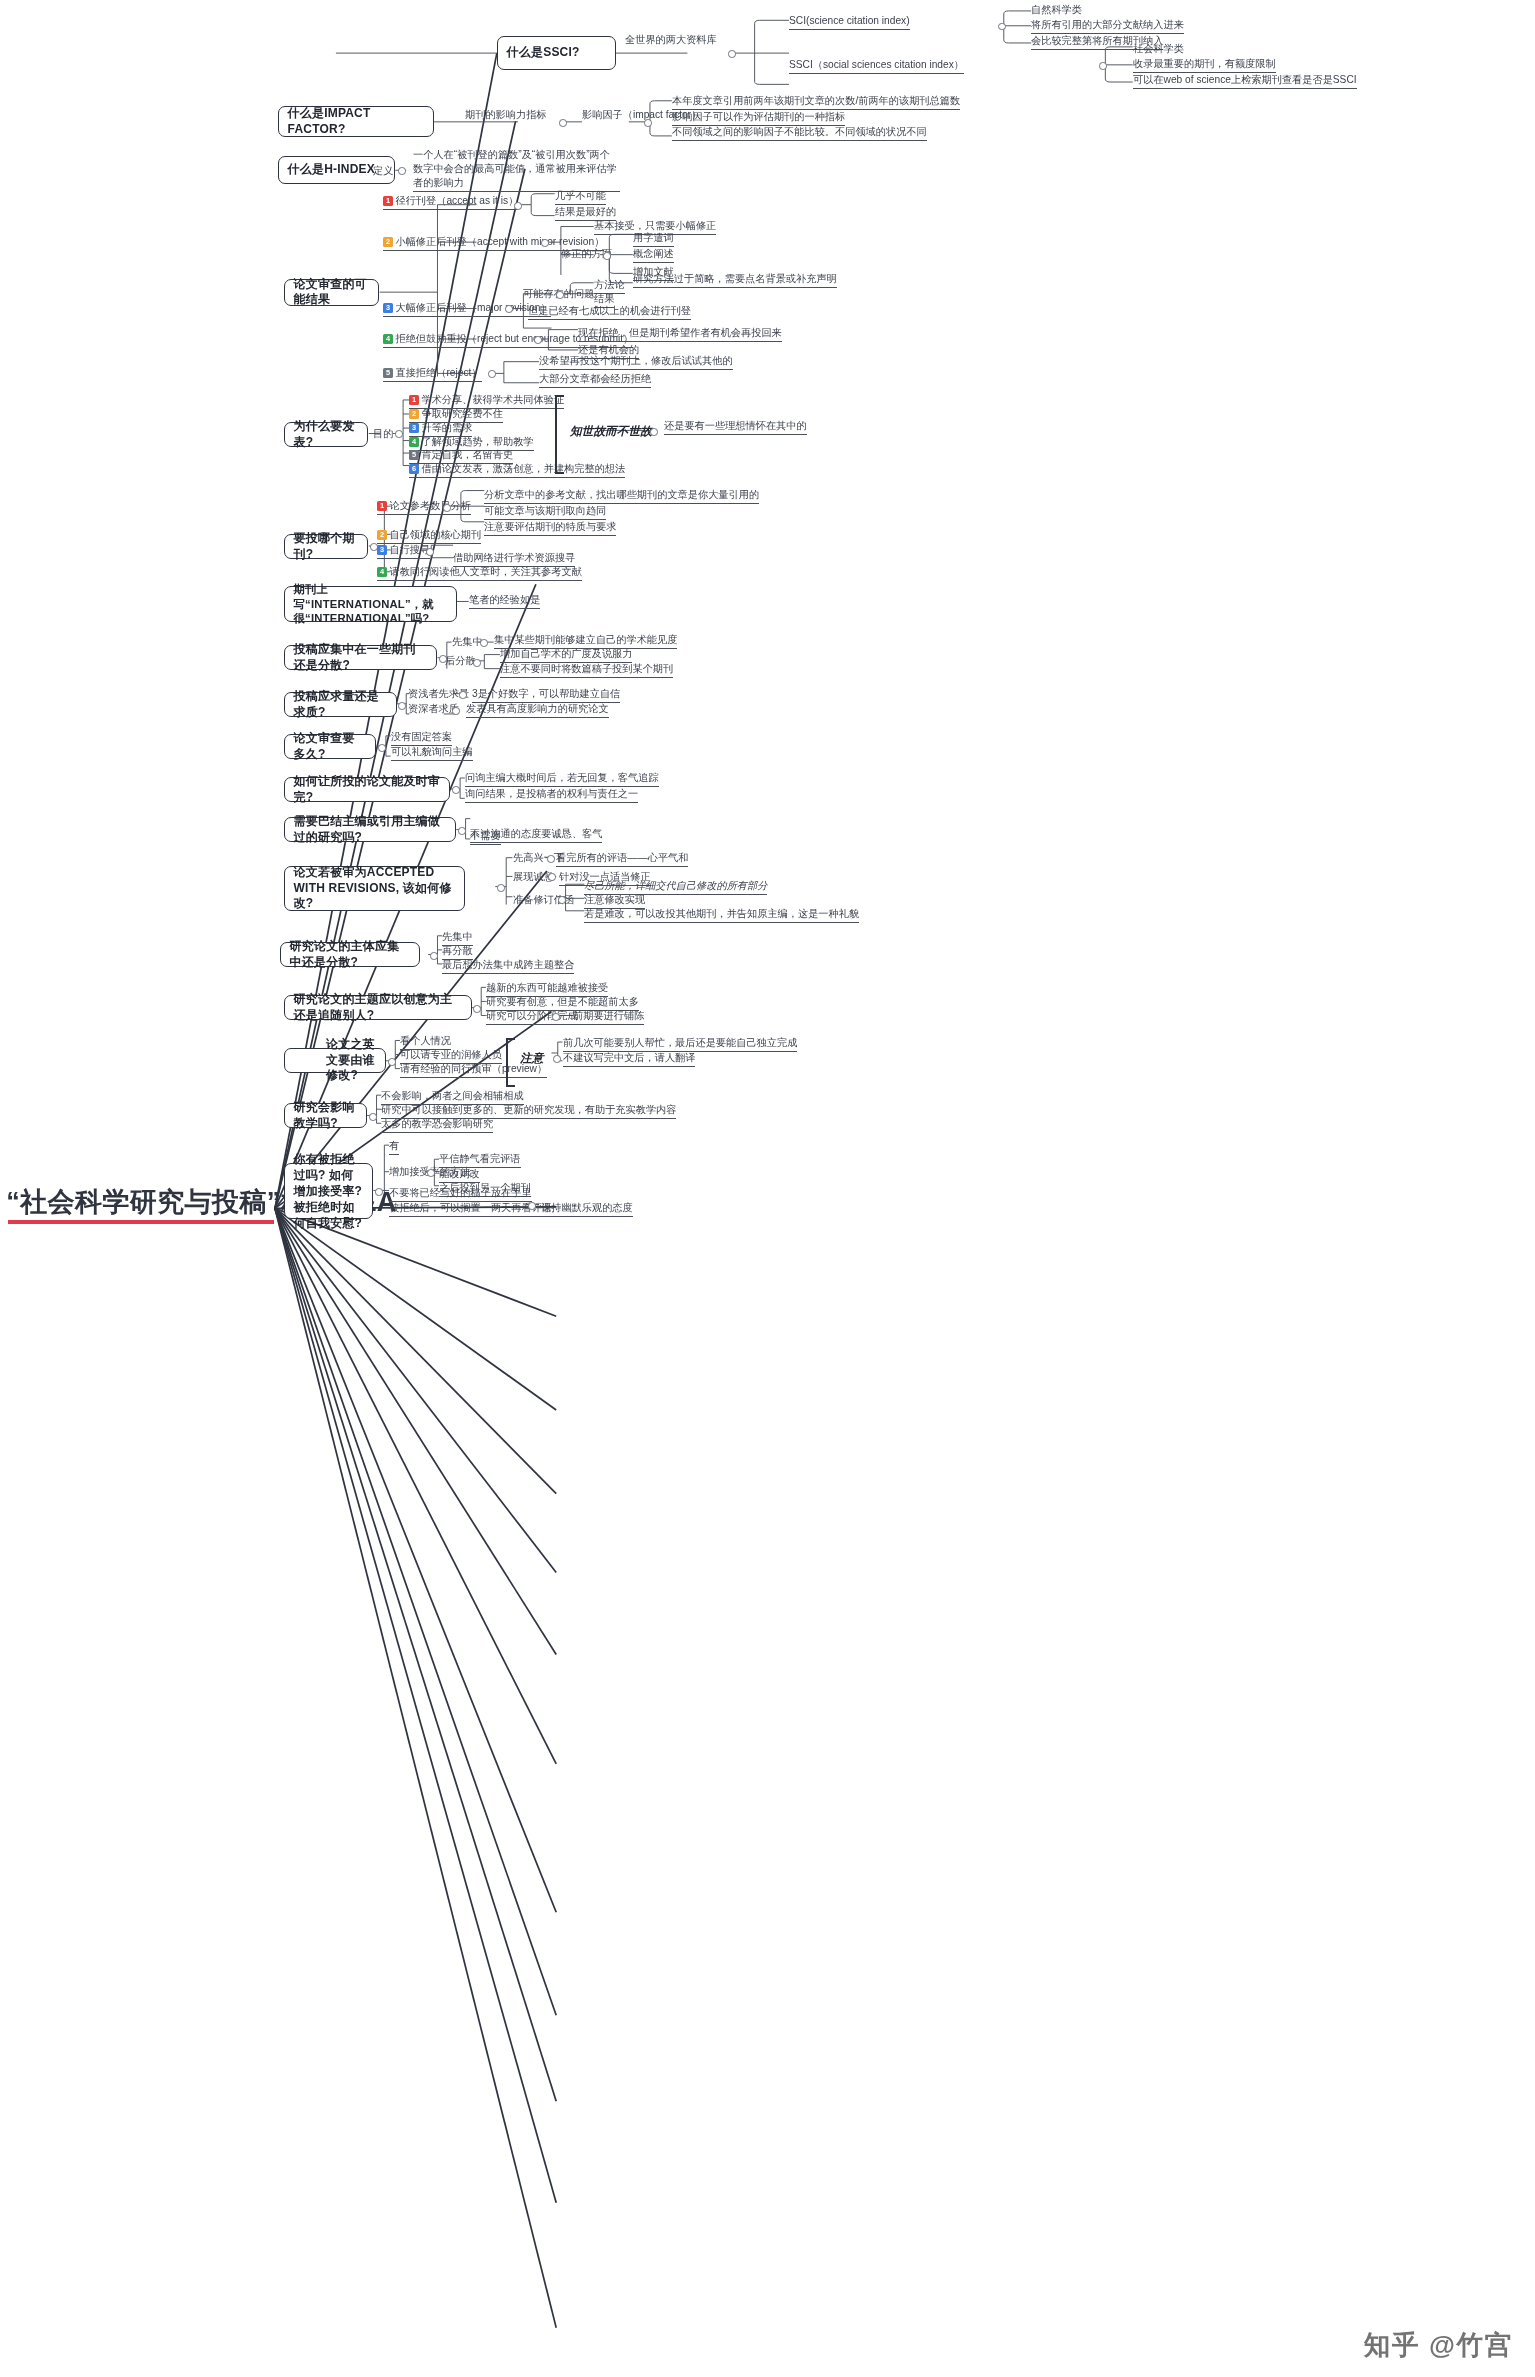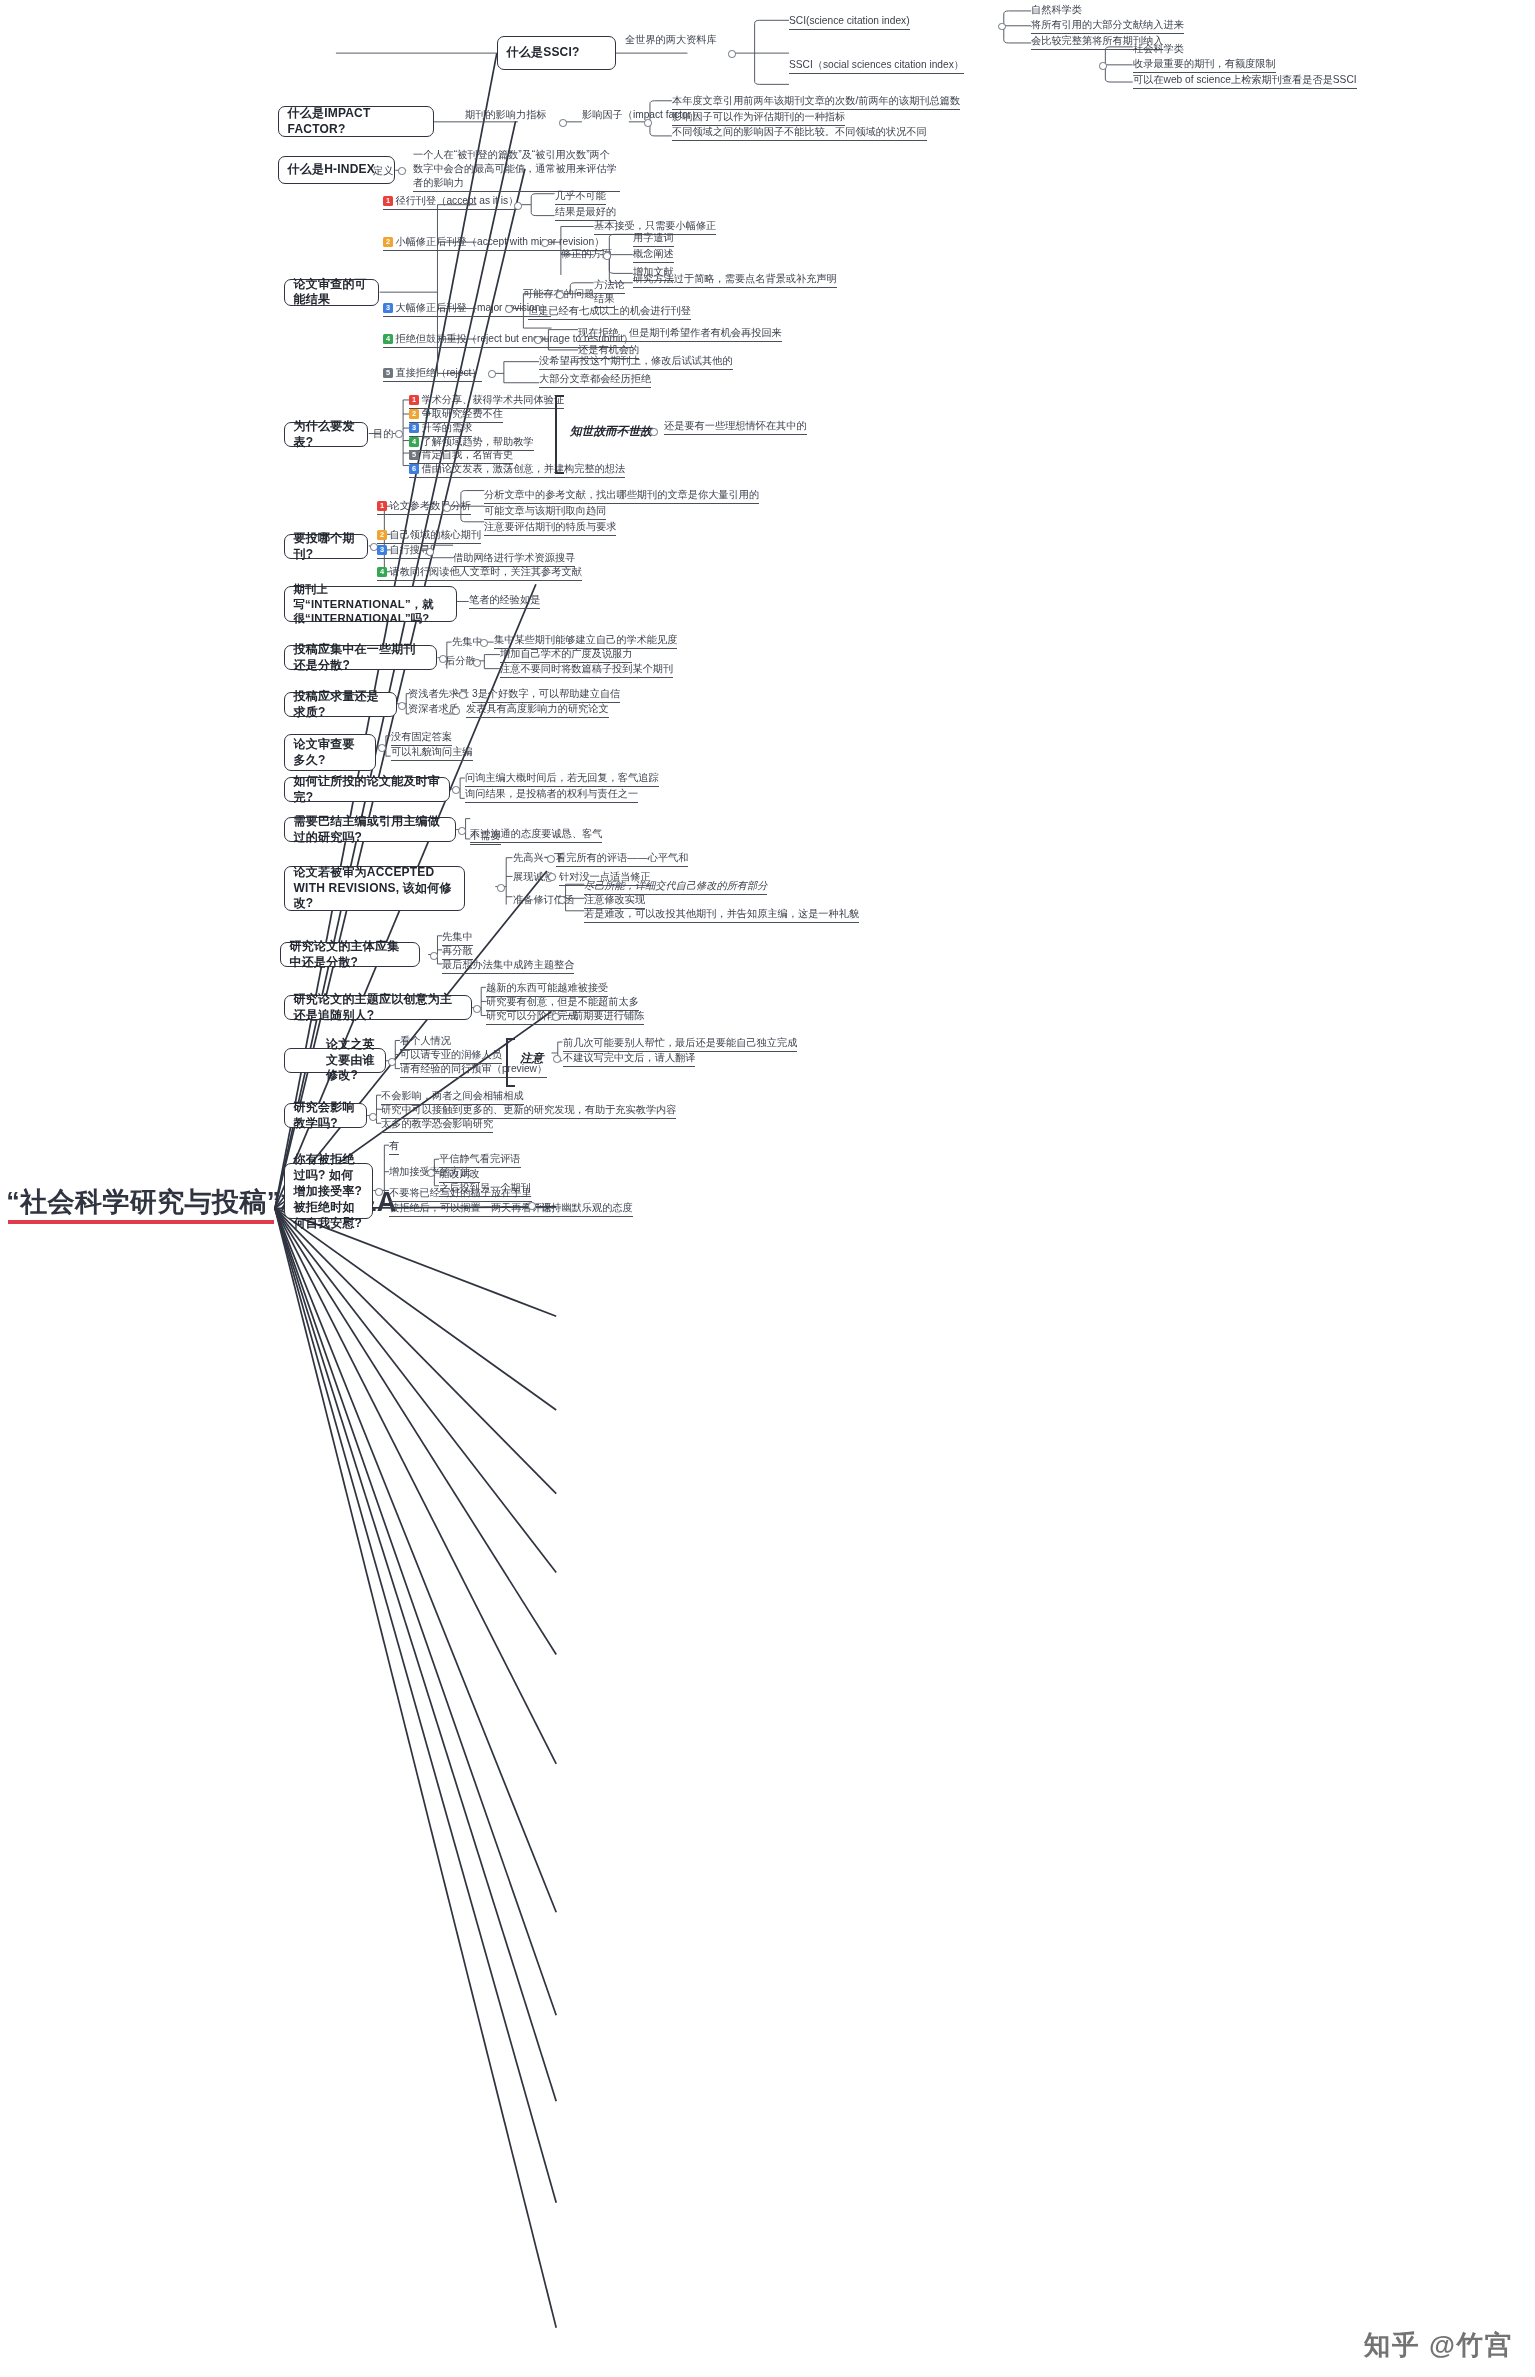--- a/index.html
+++ b/index.html
@@ -464,21 +464,21 @@
     <span>投稿应求量还是求质?</span>
   </div>
   <div class="dot" style="left:398px;top:702px;"></div>
   <div class="node" style="left:408px;top:688px;">资浅者先求量</div>
   <div class="dot" style="left:459px;top:691px;"></div>
   <div class="node ul" style="left:472px;top:688px;">3是个好数字，可以帮助建立自信</div>
   <div class="node" style="left:408px;top:703px;">资深者求质</div>
   <div class="dot" style="left:452px;top:707px;"></div>
   <div class="node ul" style="left:466px;top:703px;">发表具有高度影响力的研究论文</div>
 
-  <div class="topic" style="left:284px;top:734px;width:92px;height:37px;">
+  <div class="topic" style="left:284px;top:734px;width:92px;height:25px;">
     <span>论文审查要多久?</span>
   </div>
   <div class="dot" style="left:378px;top:744px;"></div>
   <div class="node ul" style="left:391px;top:731px;">没有固定答案</div>
   <div class="node ul" style="left:391px;top:746px;">可以礼貌询问主编</div>
 
   <div class="topic" style="left:284px;top:777px;width:166px;height:25px;">
     <span>如何让所投的论文能及时审完?</span>
   </div>
   <div class="dot" style="left:452px;top:786px;"></div>

